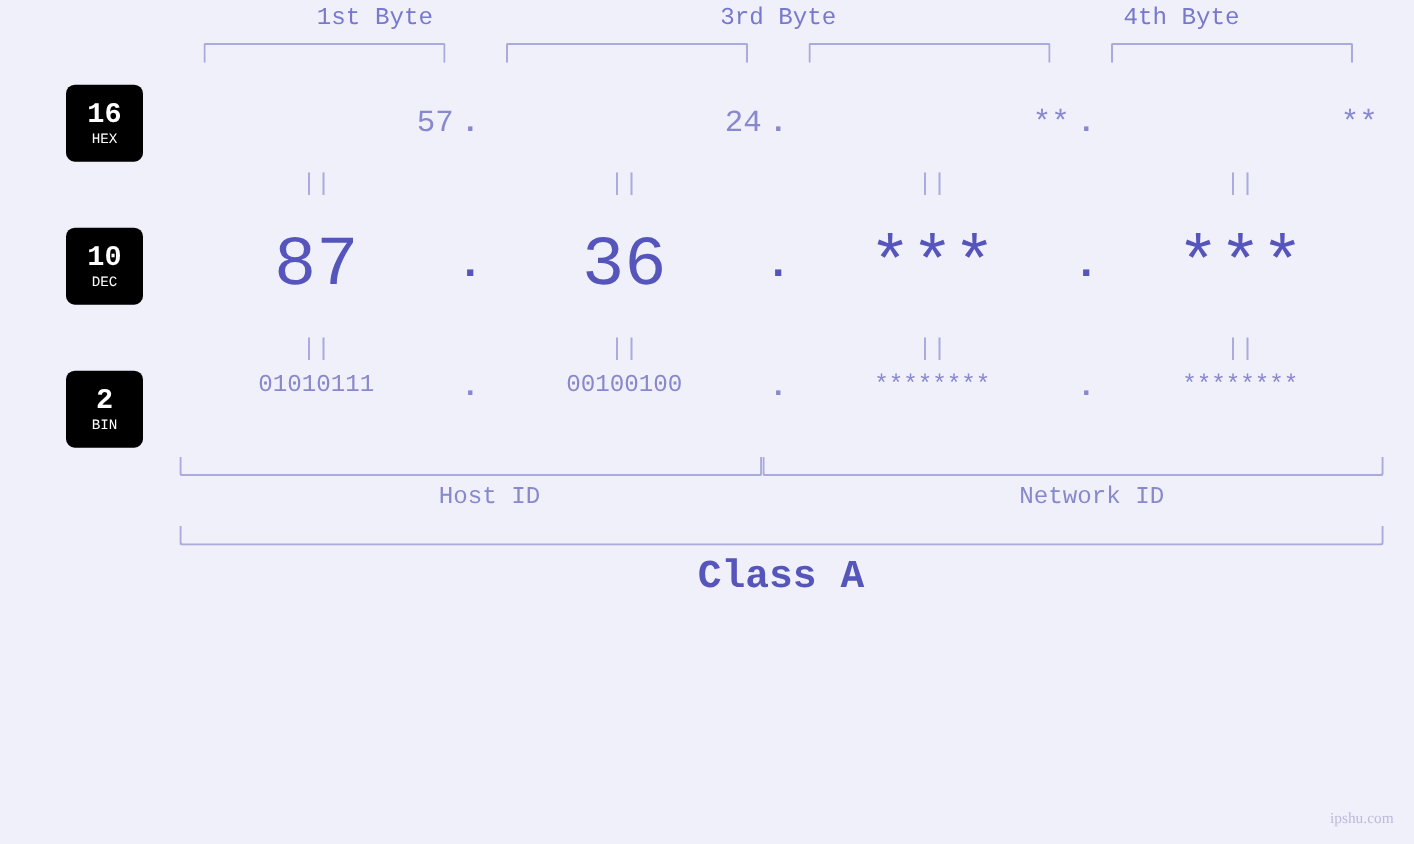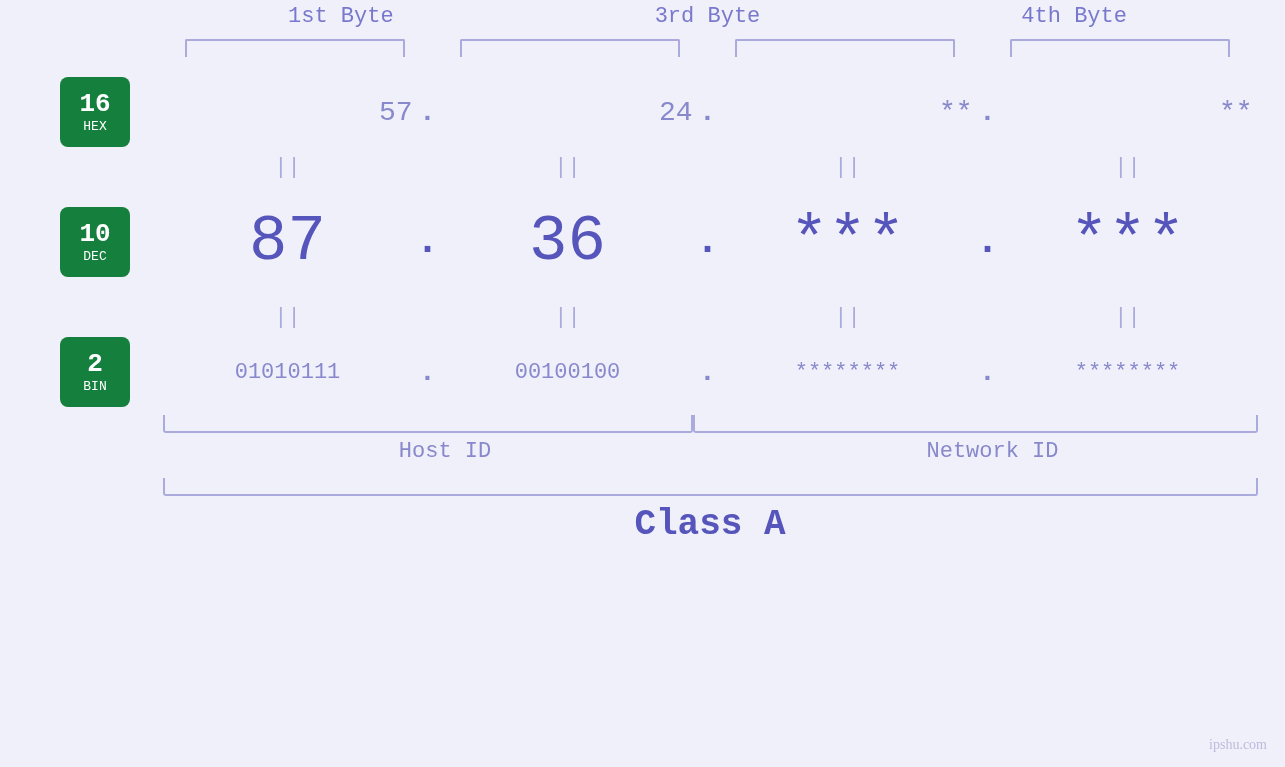--- a/index.html
+++ b/index.html
@@ -53,21 +53,21 @@
       width: 220px;
       height: 18px;
       border: 2px solid #aaaadd;
       border-bottom: none;
       border-radius: 2px 2px 0 0;
     }
 
     .badge {
       width: 70px;
       height: 70px;
-      background: #15803d;
+      background: #000000;
       border-radius: 8px;
       display: flex;
       flex-direction: column;
       align-items: center;
       justify-content: center;
       color: white;
       margin-bottom: 0;
     }
 
     .badge-num {
@@ -170,21 +170,21 @@
 
     .right-content {
       flex: 1;
       display: flex;
       flex-direction: column;
     }
 
     
     .row-hex { height: 70px; display: flex; align-items: center; }
     .row-dec { height: 110px; display: flex; align-items: center; }
-    .row-bin { height: 70px; display: flex; align-items: center; }
+    .row-bin { height: 70px; display: flex; }
 
     .badge-spacer-hex { height: 70px; display: flex; align-items: center; }
     .badge-spacer-sep1 { height: 40px; }
     .badge-spacer-dec { height: 110px; display: flex; align-items: center; }
     .badge-spacer-sep2 { height: 40px; }
     .badge-spacer-bin { height: 70px; display: flex; align-items: center; }
   </style>
 </head>
 <body>
 

